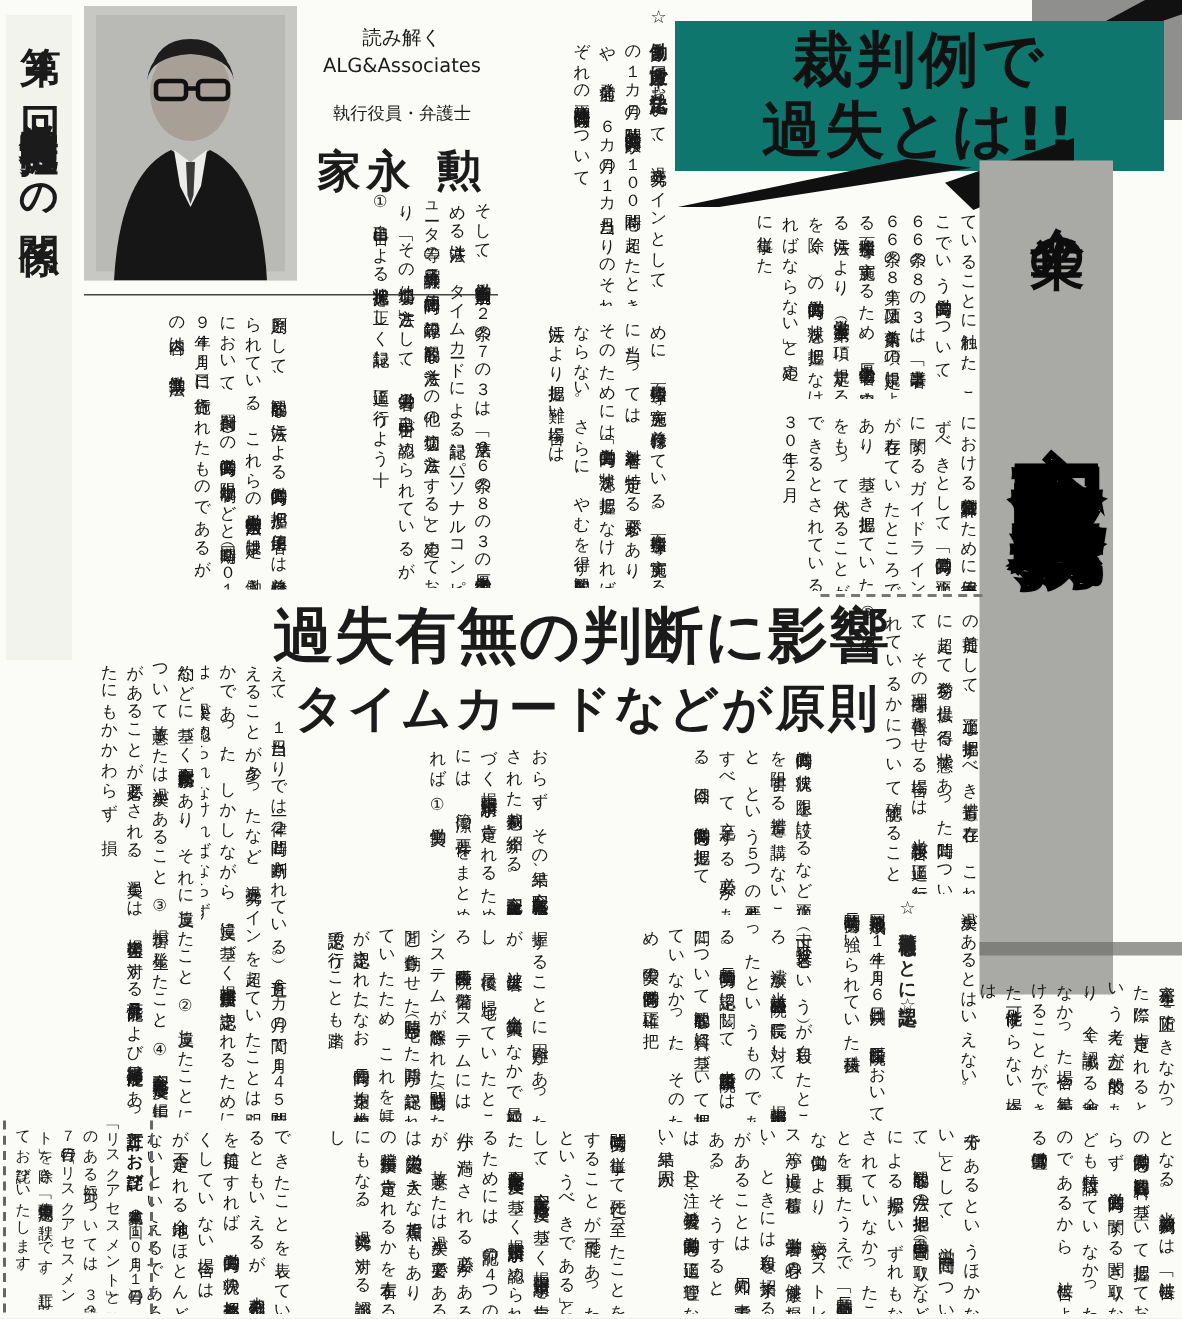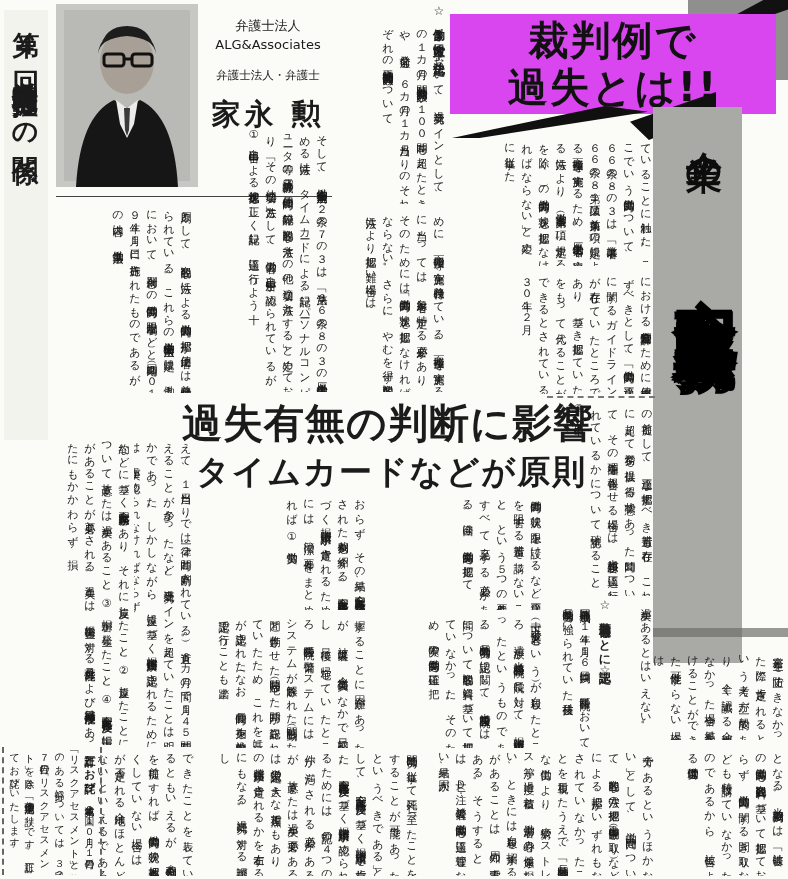--- a/index.html
+++ b/index.html
@@ -16,21 +16,21 @@
   #photo{position:absolute;left:0;top:0;width:142px;height:183px;background:#c9c9c5;}
   #ptext{position:absolute;left:150px;top:12px;width:124px;text-align:center;}
   #ptext .firm{font-size:13px;line-height:19px;}
   #ptext .role{font-size:11.5px;margin-top:14px;}
   #ptext .name{font-size:29px;font-weight:bold;font-family:"DejaVu Serif","Liberation Serif",serif;margin-top:12px;letter-spacing:4px;}
   #prule{position:absolute;left:56px;top:196px;width:276px;height:0;border-top:1.5px solid #444;}
   
   #kick-darkbox{position:absolute;left:688px;top:0;width:100px;height:80px;background:#8f8f8d;}
   #kick-wedge{position:absolute;left:700px;top:0;width:88px;height:34px;background:#111;
               clip-path:polygon(0 100%,72% 0,100% 0,100% 28%,20% 100%);}
-  #kicker{position:absolute;left:450px;top:14px;width:326px;height:100px;background:#d946ef;
+  #kicker{position:absolute;left:450px;top:14px;width:326px;height:100px;background:#0f766e;
           display:flex;align-items:center;justify-content:center;text-align:center;}
   #kicker .kt{font-size:40px;font-weight:bold;line-height:47px;letter-spacing:2px;color:#111;}
   #kick-para1{position:absolute;left:452px;top:106px;width:196px;height:32px;background:#101010;
               clip-path:polygon(0 100%,78% 0,100% 18%,14% 100%);}
   #kick-para2{position:absolute;left:630px;top:92px;width:86px;height:48px;background:#101010;
               clip-path:polygon(0 62%,100% 0,100% 42%,22% 100%);}
   
   #titleband{position:absolute;left:653px;top:107px;width:89px;height:556px;background:#a9a9a6;}
   #titleband .pre{writing-mode:vertical-rl;font-size:36px;font-weight:bold;color:#0d0d0d;
                   letter-spacing:6px;position:absolute;left:26px;top:16px;}
@@ -95,23 +95,23 @@
       <path d="M44 46 Q48 22 71 22 Q94 22 98 46 L96 38 Q88 28 71 28 Q54 28 46 38 Z" fill="#1d1d1d"></path>
       <path d="M42 50 Q44 28 71 26 Q98 28 100 50 Q98 34 71 32 Q44 34 42 50Z" fill="#1d1d1d"></path>
       <rect x="48" y="50" width="20" height="12" rx="3" fill="none" stroke="#111" stroke-width="3"></rect>
       <rect x="76" y="50" width="20" height="12" rx="3" fill="none" stroke="#111" stroke-width="3"></rect>
       <line x1="68" y1="55" x2="76" y2="55" stroke="#111" stroke-width="3"></line>
       <path d="M20 183 Q24 112 58 96 L71 104 L84 96 Q118 112 122 183 Z" fill="#161616"></path>
       <path d="M60 96 L71 104 L82 96 L78 120 L71 134 L64 120 Z" fill="#ececea"></path>
       <path d="M68 104 L74 104 L73 126 L71 132 L69 126 Z" fill="#3a3a3a"></path>
     </svg>
     <div id="ptext">
-      <div class="firm">弁護士法人</div>
+      <div class="firm">読み解く</div>
       <div class="firm">ALG&amp;Associates</div>
-      <div class="role">弁護士法人・弁護士</div>
+      <div class="role">執行役員・弁護士</div>
       <div class="name">家永 勲</div>
     </div>
   </div>
   <div id="prule"></div>
 
   <div id="kick-darkbox"></div>
   <div id="kick-wedge"></div>
   <div id="kicker">
     <div class="kt">
       <span>裁判例で</span><br><span>過失とは!!</span>

